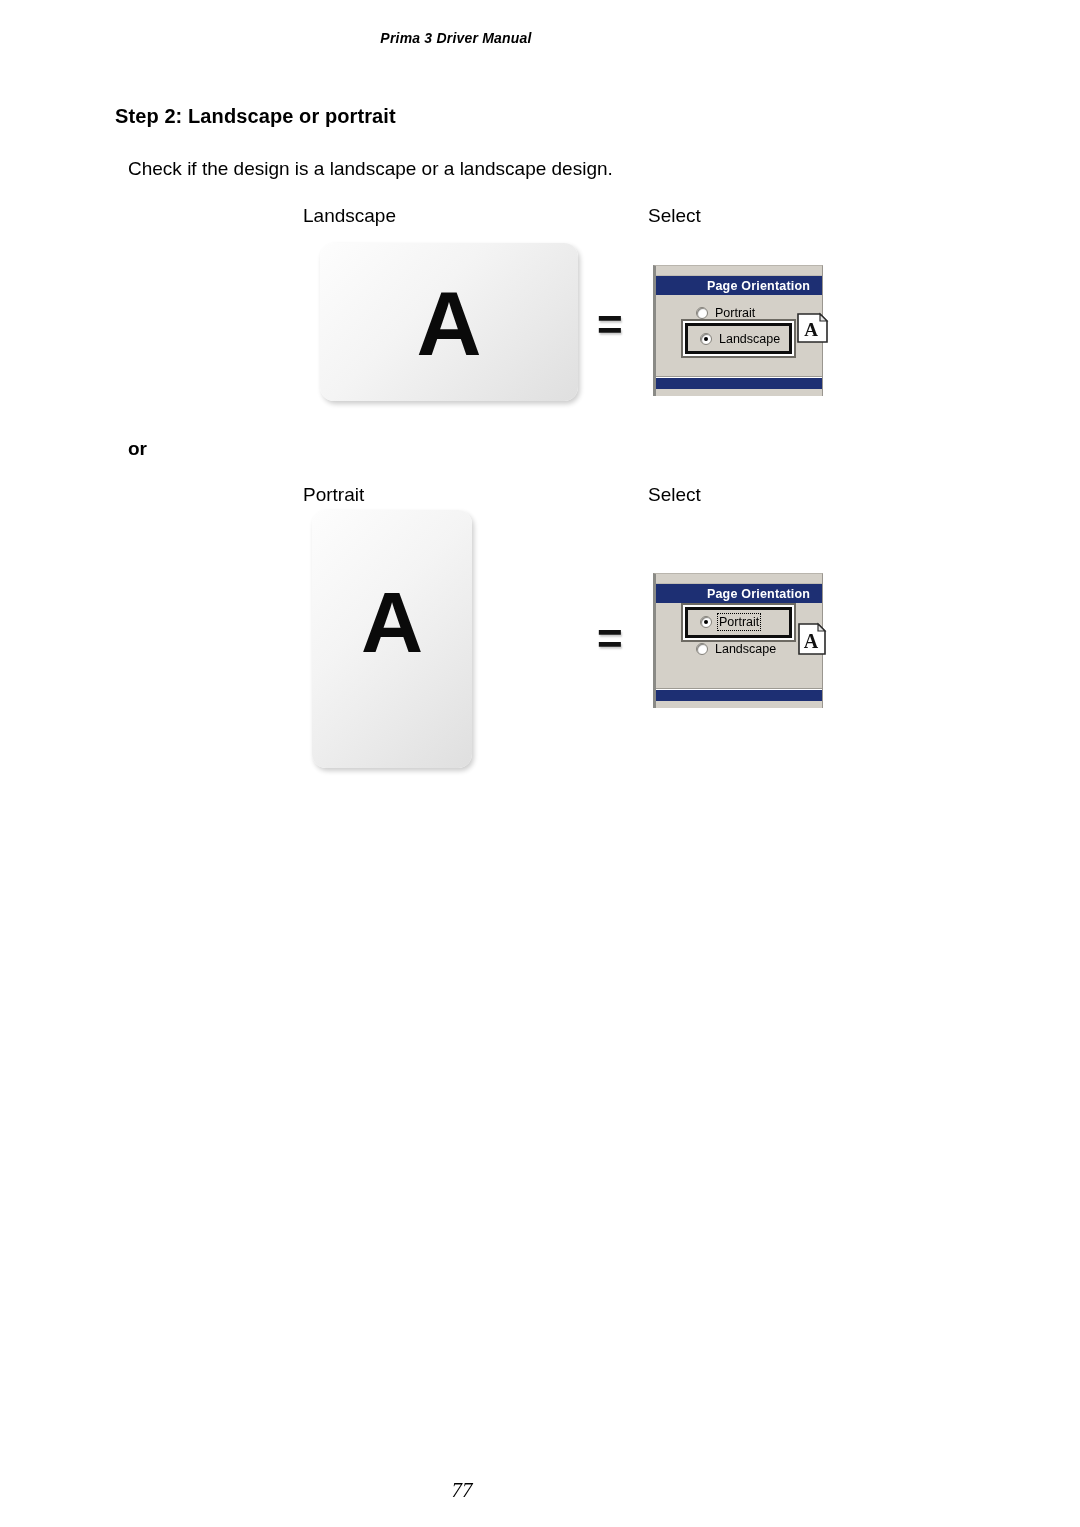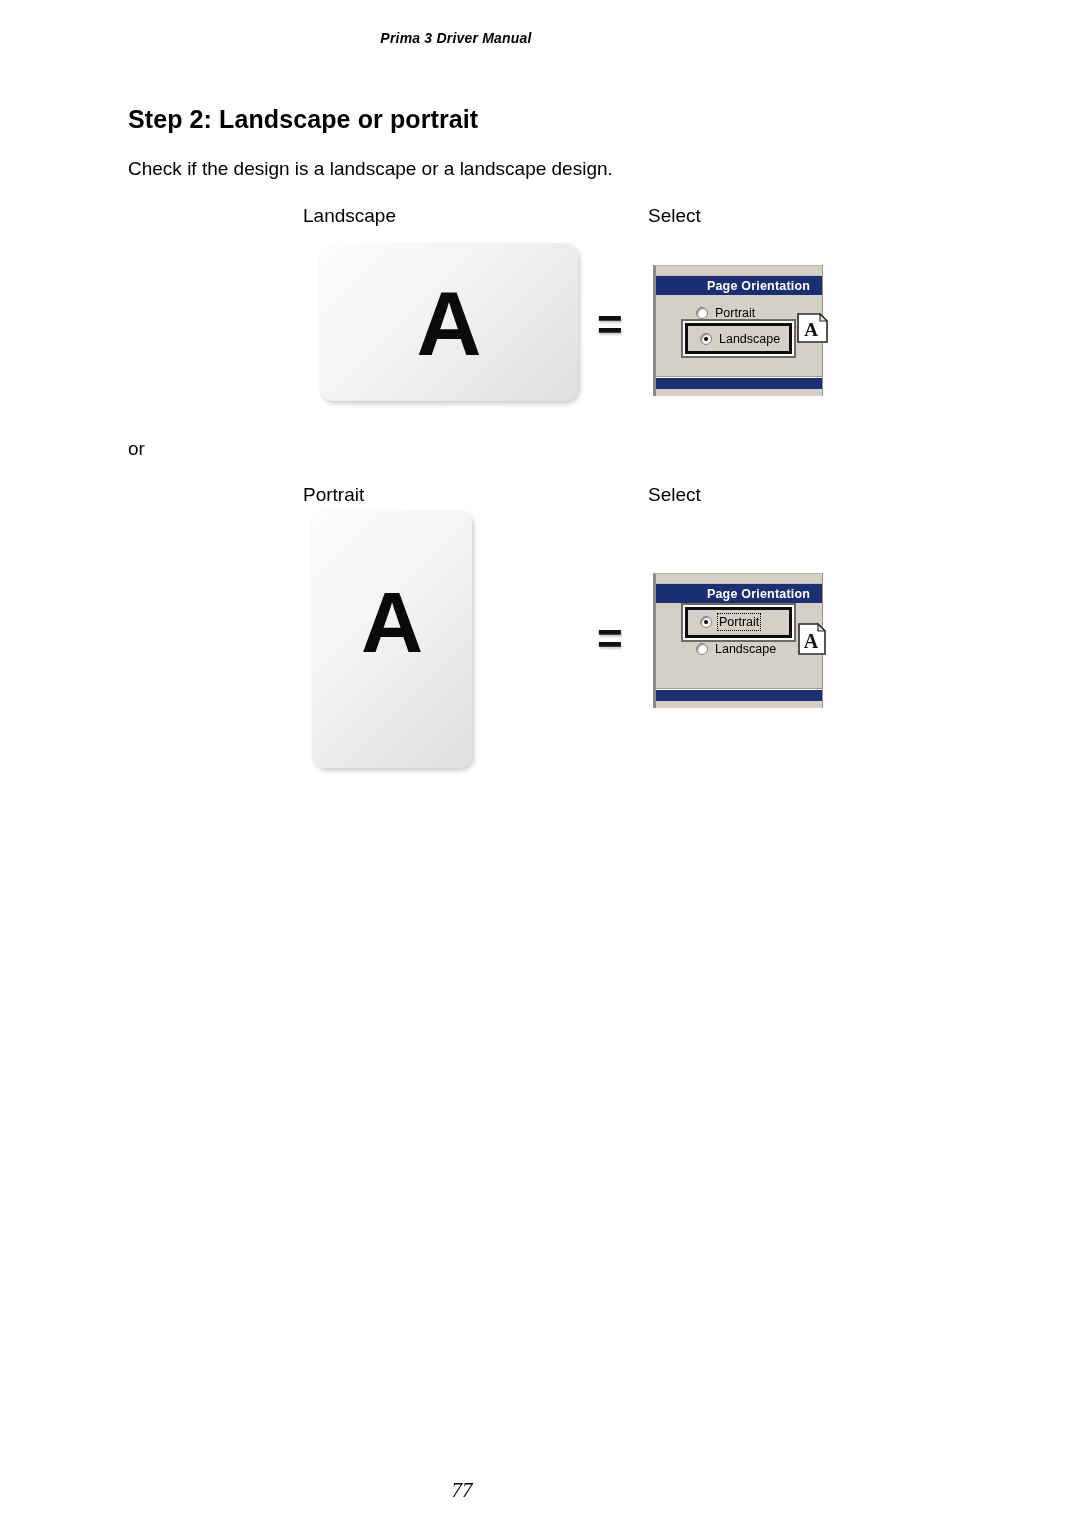--- a/index.html
+++ b/index.html
@@ -27,22 +27,22 @@
     font-weight: bold;
     font-style: italic;
     letter-spacing: 0.2px;
     margin-left: 20px;
   }
 
   
   .step-heading {
     position: absolute;
     top: 105px;
-    left: 128px;
-    font-size: 25px;
+    left: 115px;
+    font-size: 20px;
     font-weight: bold;
     letter-spacing: 0.1px;
   }
   .intro-text {
     position: absolute;
     top: 158px;
     left: 128px;
     font-size: 19px;
   }
 
@@ -56,20 +56,21 @@
     position: absolute;
     top: 205px;
     left: 648px;
     font-size: 19px;
   }
   .label-or {
     position: absolute;
     top: 438px;
     left: 128px;
     font-size: 19px;
+    font-weight: bold;
   }
   .label-portrait {
     position: absolute;
     top: 484px;
     left: 303px;
     font-size: 19px;
   }
   .label-select-2 {
     position: absolute;
     top: 484px;

